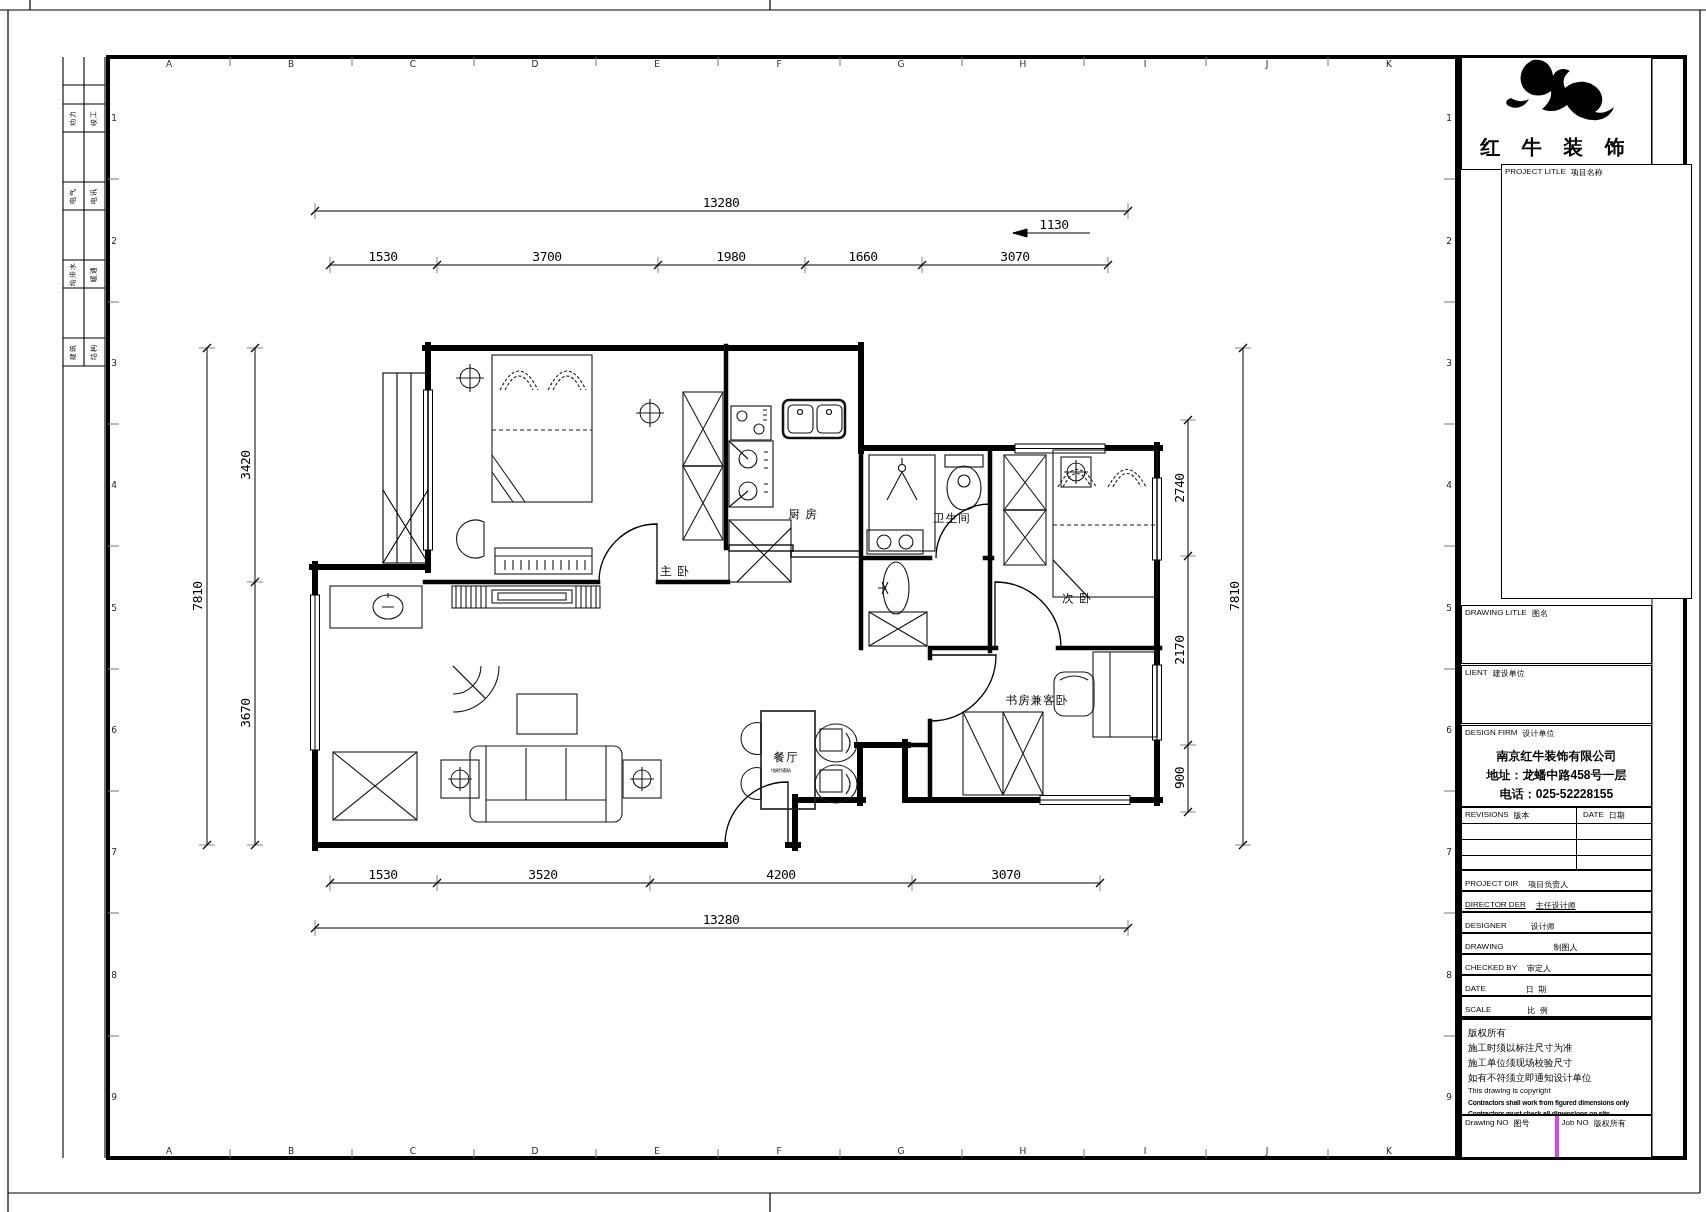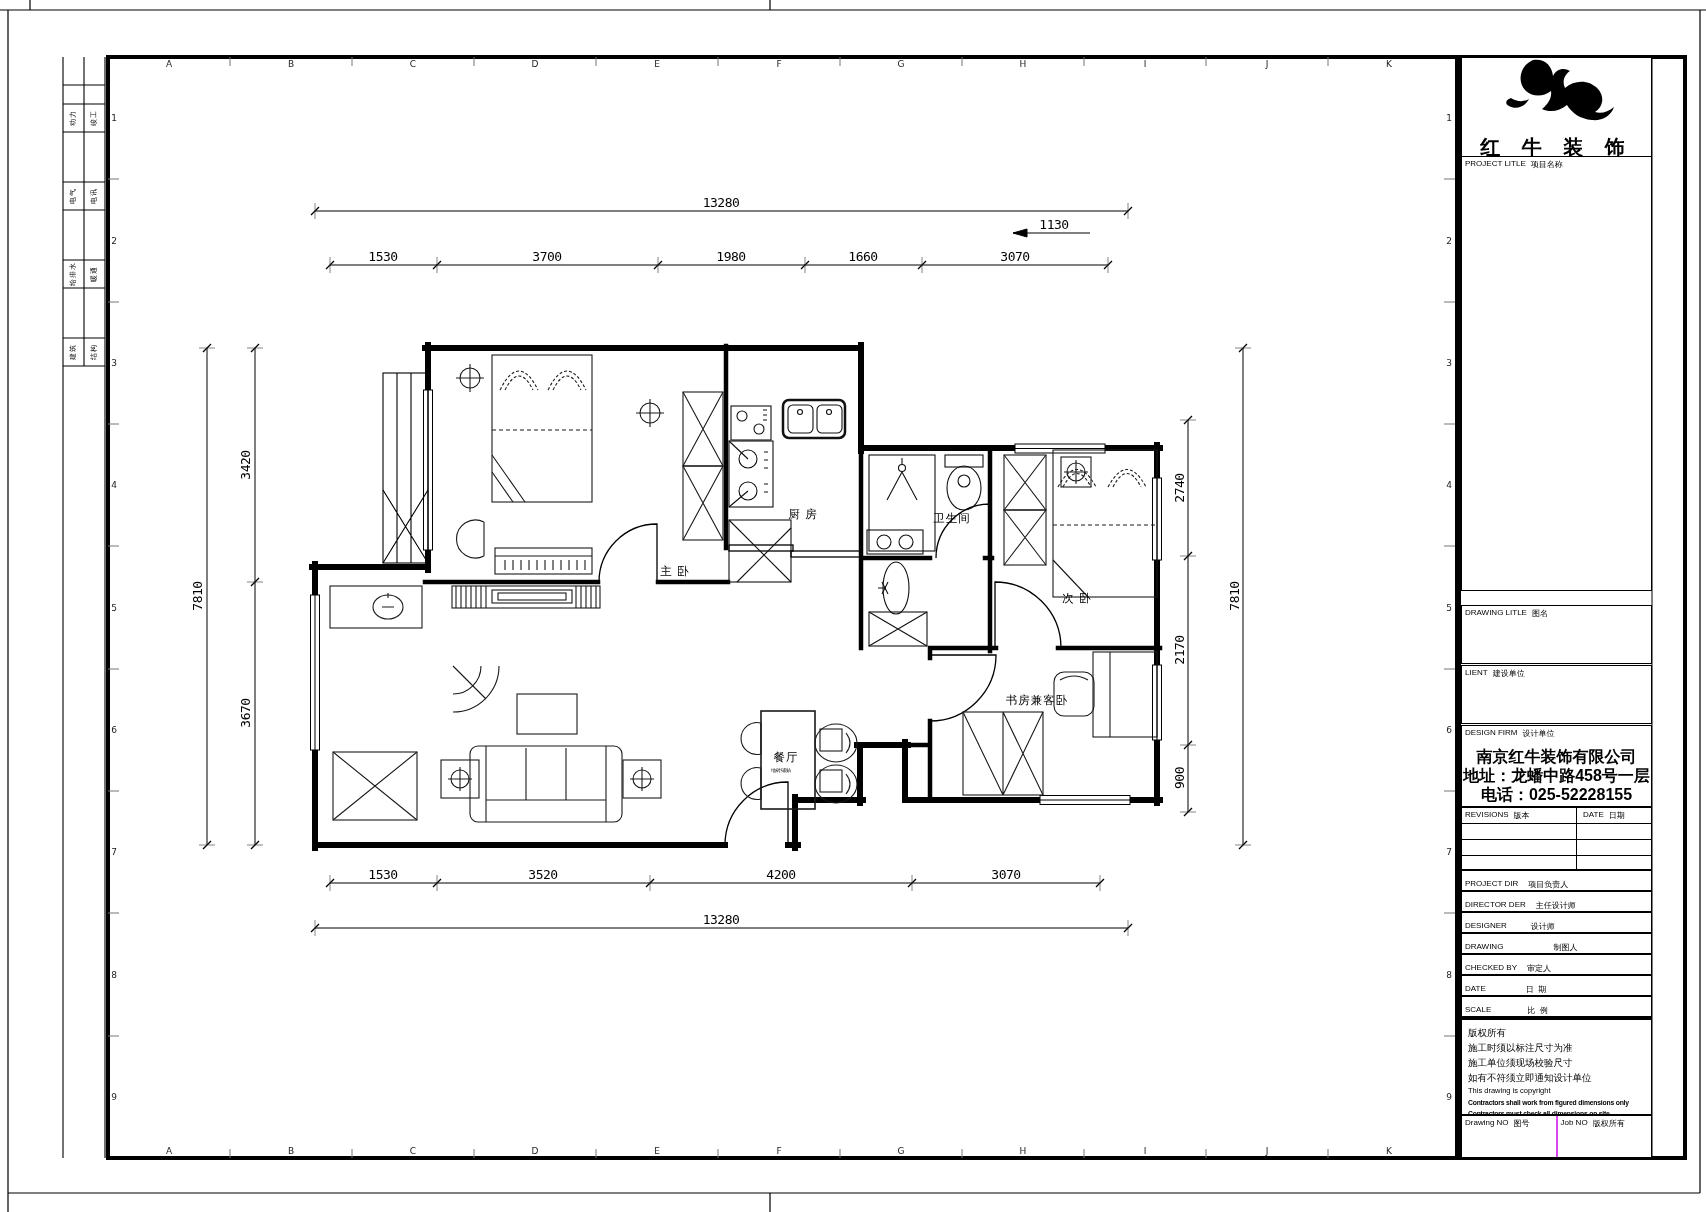--- a/index.html
+++ b/index.html
@@ -10,31 +10,31 @@
   .dim{font-size:13px;font-family:"DejaVu Sans Mono","DejaVu Sans",monospace;letter-spacing:-0.5px;}
   .rm{font-size:11.5px;letter-spacing:1px;}
   .rm-sm{font-size:5px;}
   .gl{font-size:9px;fill:#222;}
   
   #tblock{position:absolute;left:1461px;top:57px;width:191px;height:1101px;}
   .tb{position:absolute;left:0;width:191px;border:1px solid #000;box-sizing:border-box;background:#fff;}
   .tb-h{font-size:8px;padding:2px 3px;display:flex;gap:5px;white-space:nowrap;}
   .brandcell{display:flex;flex-direction:column;align-items:center;justify-content:flex-start;}
   .brand{font-size:20px;font-weight:bold;letter-spacing:8px;margin-top:0px;white-space:nowrap;}
-  .firmlines{text-align:center;font-size:16px;font-weight:600;line-height:19px;margin-top:6px;}
+  .firmlines{text-align:center;font-size:12px;font-weight:600;line-height:19px;margin-top:6px;}
   .rowlbl{display:flex;gap:10px;font-size:8px;padding:8px 3px;}
   .revgrid{position:absolute;left:0;top:0;right:0;bottom:0;}
   .revv{position:absolute;top:0;bottom:0;left:114px;border-left:1px solid #000;}
   .revh{position:absolute;left:0;right:0;border-top:1px solid #000;}
   .copy{font-size:9.5px;line-height:15px;padding:5px 6px;}
   .copy .en1{font-size:7.5px;line-height:12px;}
   .copy .enb{font-size:6.8px;font-weight:bold;line-height:11px;letter-spacing:-0.2px;}
   .dno{display:flex;height:100%;}
   .dno>div{flex:1;font-size:8px;padding:2px 3px;display:flex;gap:5px;align-items:flex-start;}
-  .dno>div:first-child{border-right:2px solid #d946ef;}
+  .dno>div:first-child{border-right:4px solid #d946ef;}
   
   .mcell{position:absolute;width:34px;height:16px;font-size:7px;display:flex;align-items:center;justify-content:center;transform:rotate(-90deg);white-space:nowrap;letter-spacing:1px;}
 </style>
 </head>
 <body>
 
 <div id="page">
 
 <svg id="cad" width="1706" height="1212" viewBox="0 0 1706 1212">
 
@@ -340,21 +340,21 @@
     <svg width="120" height="64" viewBox="0 0 120 64">
       <path fill="#000" d="M36,2 C48,0 55,8 56,18 C59,11 67,9 73,13 C67,17 65,24 68,30
                C78,21 93,22 101,31 C108,39 106,49 98,54 C104,56 111,54 117,49
                C114,58 105,63 95,62 C83,61 75,55 70,47 C63,53 53,55 45,51
                C51,46 55,40 54,33 C46,39 36,39 29,33 C20,25 22,8 36,2 Z
                M14,40 C20,44 27,44 32,41 C28,49 19,52 12,48 C8,46 8,42 14,40 Z"></path>
     </svg>
     <div class="brand">红 牛 装 饰</div>
   </div>
 
-  <div class="tb" style="top:99px;height:435px;">
+  <div class="tb" style="top:107px;height:435px;margin-left:40px;">
     <div class="tb-h">
           <span>PROJECT LITLE</span>
           <span>项目名称</span>
         </div>
   </div>
 
   <div class="tb" style="top:548px;height:59px;">
     <div class="tb-h">
           <span>DRAWING LITLE</span>
           <span>图名</span>
@@ -394,21 +394,21 @@
             <span>DATE</span>
             <span>日期</span>
           </div>
     </div>
   </div>
 
   <div class="tb rowlbl" style="top:813px;height:21px;">
         <span>PROJECT DIR</span>
         <span>项目负责人</span>
       </div>
-  <div class="tb rowlbl" style="top:834px;height:21px;">
+  <div class="tb rowlbl" style="top:834px;height:21px;text-decoration:underline;">
         <span>DIRECTOR DER</span>
         <span>主任设计师</span>
       </div>
   <div class="tb rowlbl" style="top:855px;height:21px;">
         <span>DESIGNER</span>
         <span style="margin-left:14px">设计师</span>
       </div>
   <div class="tb rowlbl" style="top:876px;height:21px;gap:36px;">
         <span>DRAWING</span>
         <span style="margin-left:14px">制图人</span>

